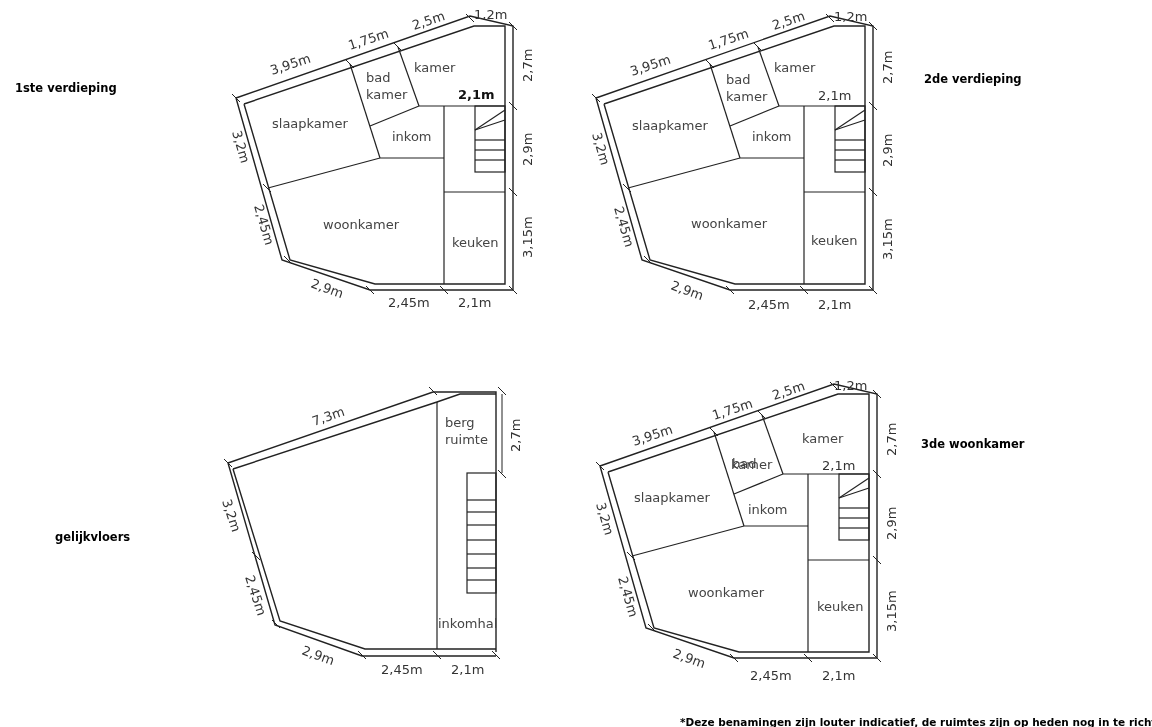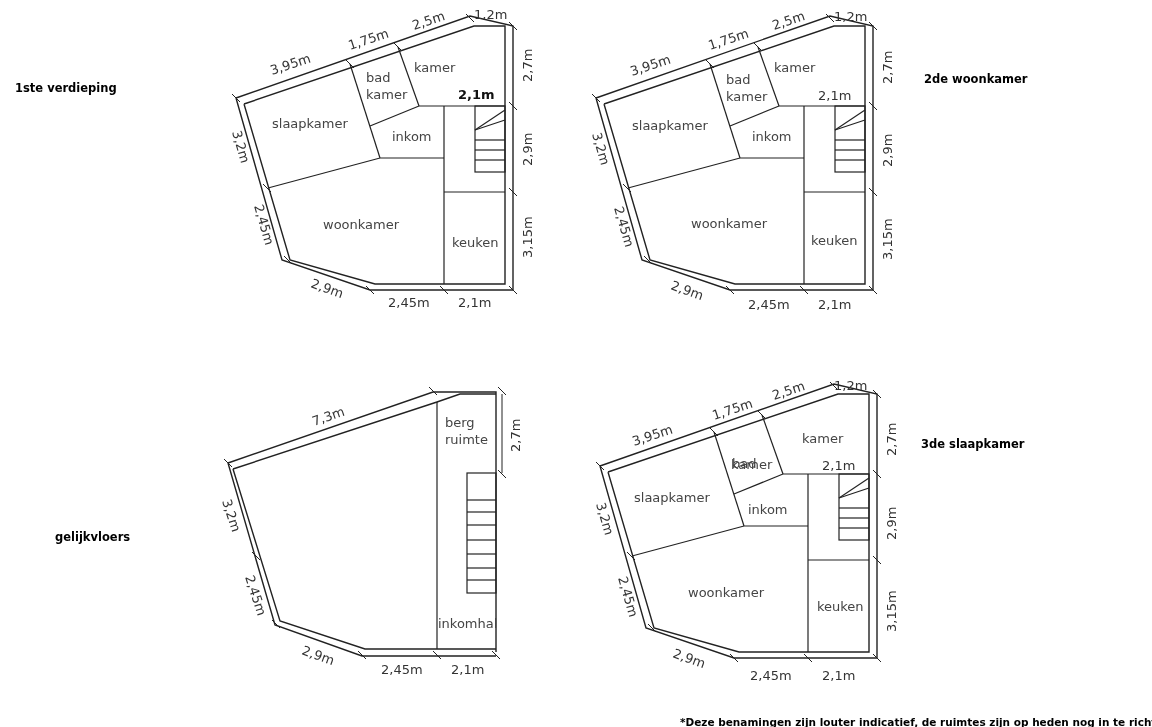--- a/index.html
+++ b/index.html
@@ -11,22 +11,22 @@
   .wall{fill:none;stroke:#222;stroke-width:1.4;}
   .inner{fill:none;stroke:#222;stroke-width:1.2;}
   .tick{stroke:#222;stroke-width:1;}
   .room{font-size:13px;fill:#444;}
   .dim{font-size:13px;fill:#333;}
 </style>
 </head>
 <body>
 
 <div class="floor-label" style="left:15px;top:81px;">1ste verdieping</div>
-<div class="floor-label" style="left:924px;top:72px;">2de woonkamer</div>
-<div class="floor-label" style="left:921px;top:437px;">3de slaapkamer</div>
+<div class="floor-label" style="left:924px;top:72px;">2de verdieping</div>
+<div class="floor-label" style="left:921px;top:437px;">3de woonkamer</div>
 <div class="floor-label" style="left:55px;top:530px;">gelijkvloers</div>
 
 <svg class="plan" width="1152" height="727" viewBox="0 0 1152 727" style="left:0;top:0;">
 
   <polyline class="wall" points="236,98 470,16 513,26 513,290"></polyline>
   <polyline class="wall" points="244,104 474,26 505,26 505,284 375,284 290,260 244,104"></polyline>
   <polyline class="wall" points="236,98 282,260 370,290 513,290"></polyline>
 
   <line class="inner" x1="350" y1="64" x2="380" y2="158"></line>
   <line class="inner" x1="398" y1="47" x2="419" y2="106"></line>

